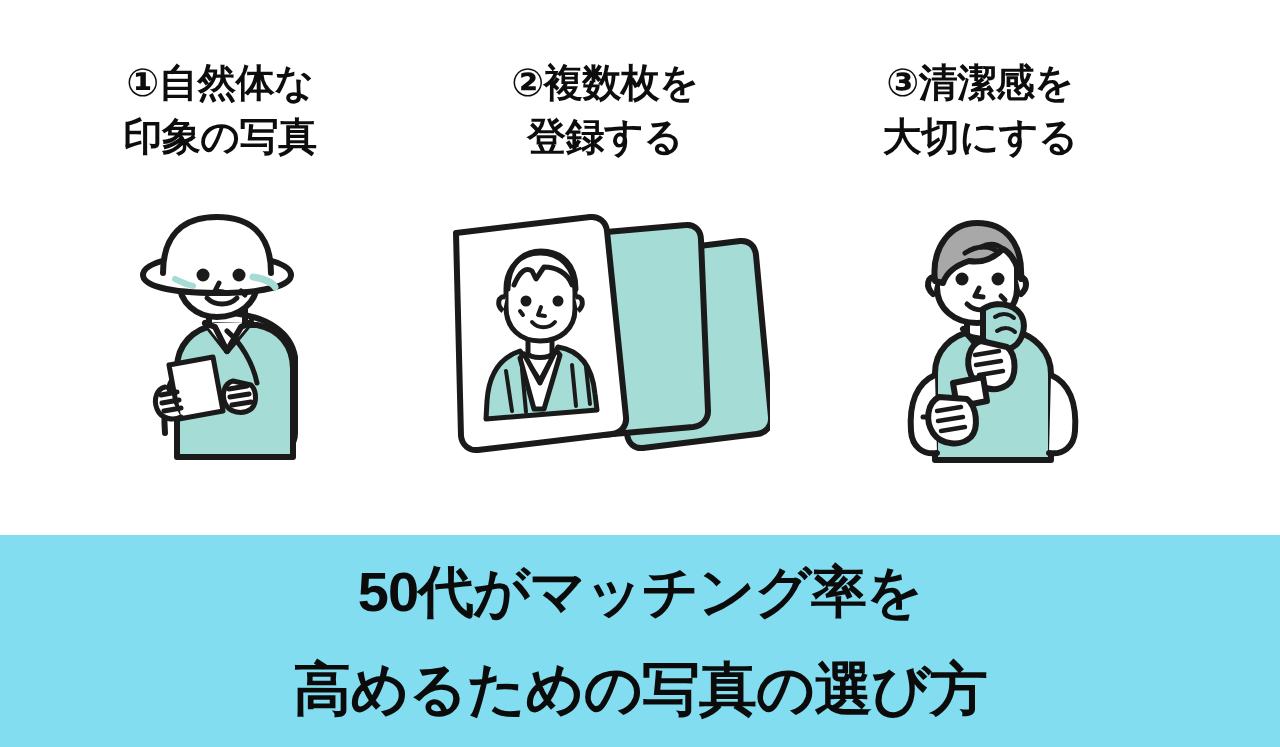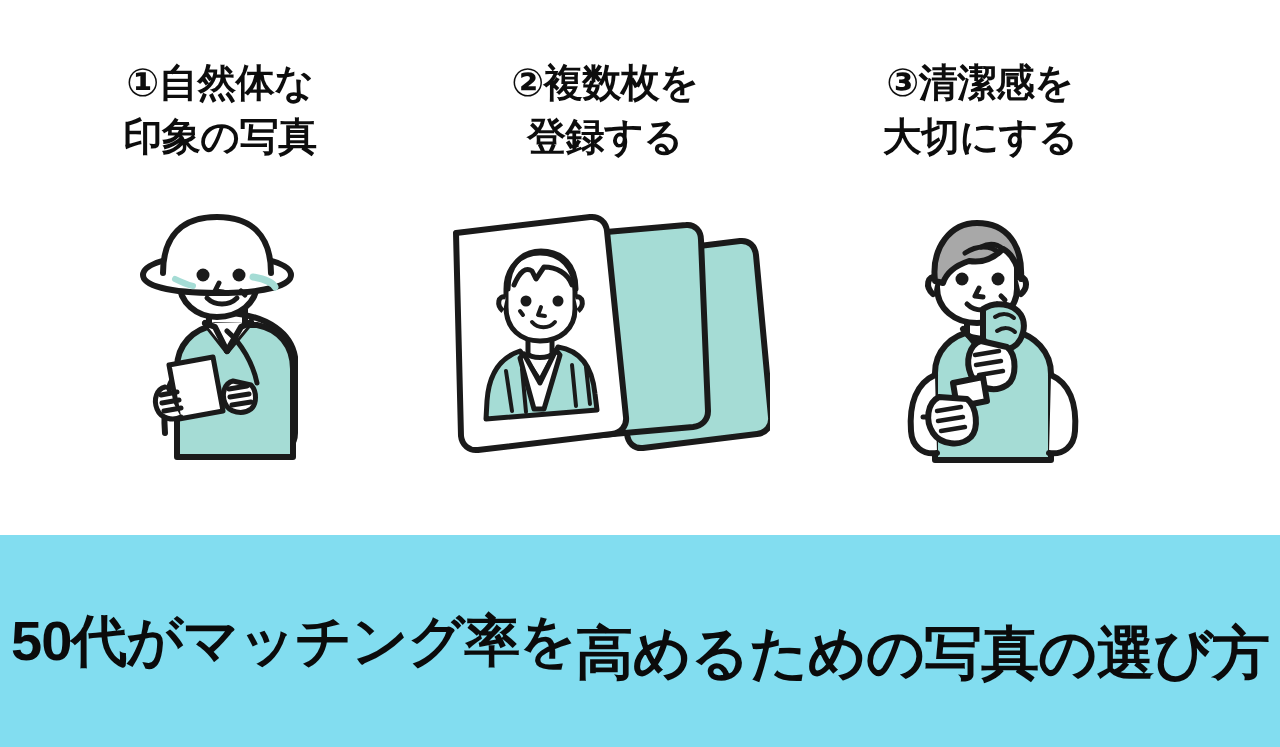--- a/index.html
+++ b/index.html
@@ -72,21 +72,21 @@
 
   
   #banner {
     position: absolute;
     left: 0;
     top: 535px;
     width: 1280px;
     height: 212px;
     background: #82DDF0;
     display: flex;
-    flex-direction: row;
+    flex-direction: column;
     align-items: center;
     justify-content: center;
   }
 
   .banner-line {
     font-weight: 700;
     font-size: 56px;
     line-height: 1.28;
     letter-spacing: -1px;
     color: #0b0b0b;

